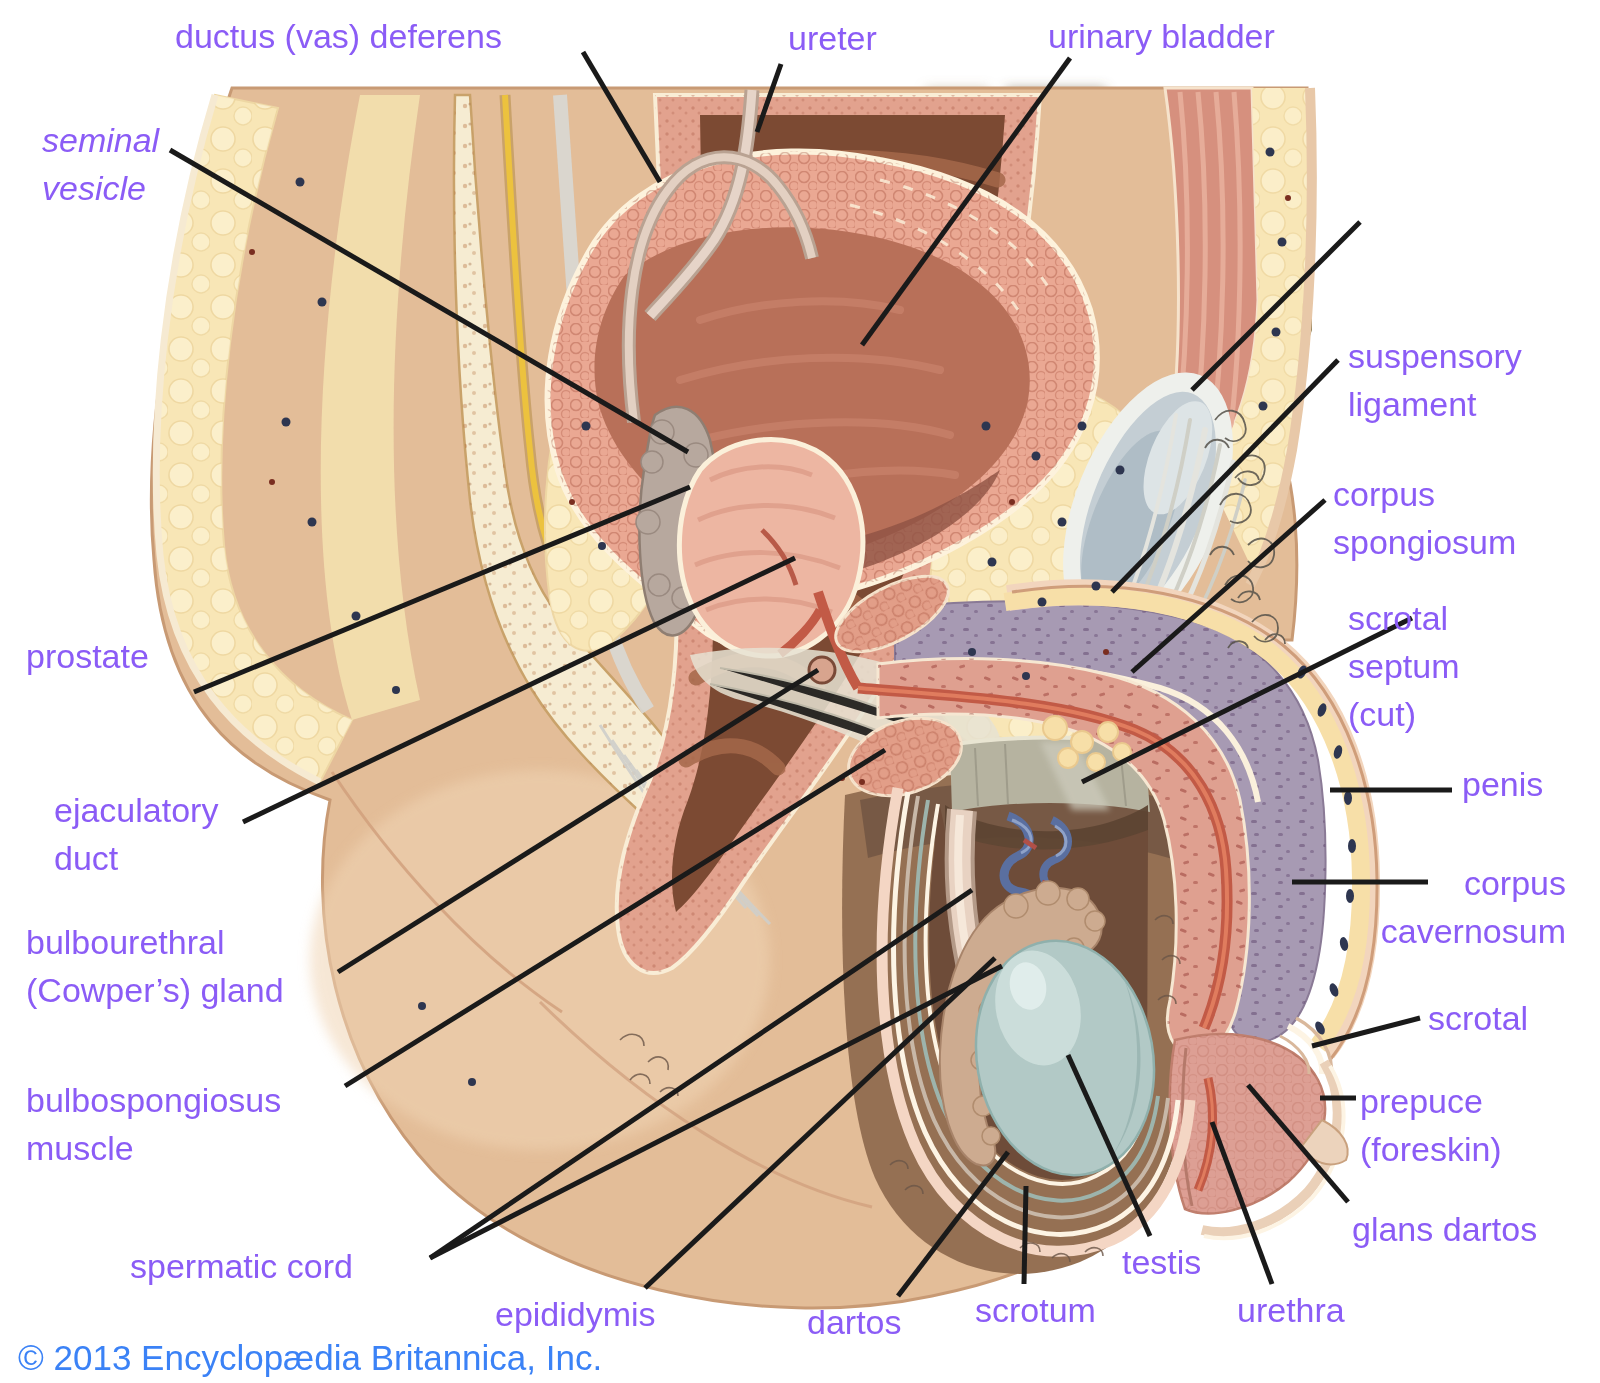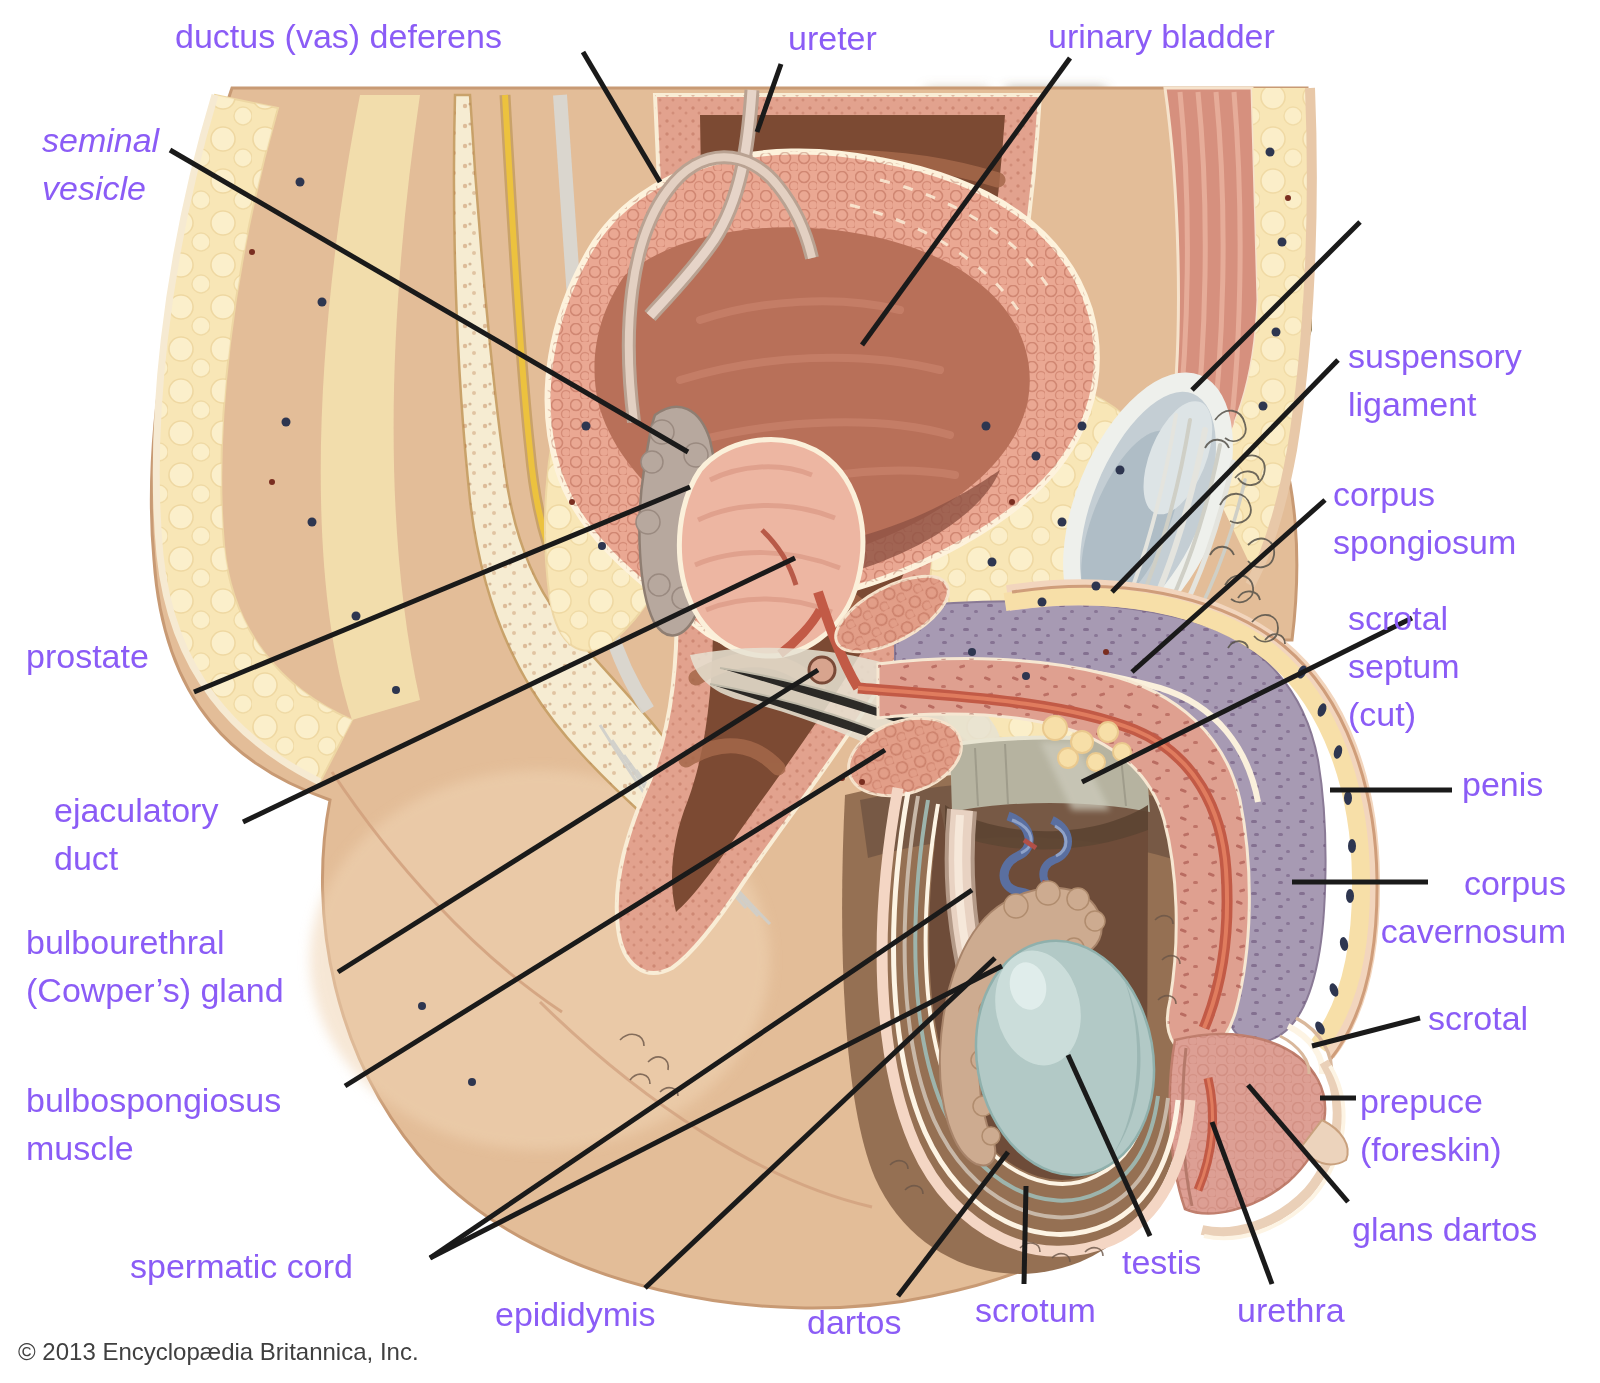--- a/index.html
+++ b/index.html
@@ -1,21 +1,21 @@
 <!DOCTYPE html>
 <html><head>
 <meta charset="utf-8">
 <style>
   html,body{margin:0;padding:0;background:#ffffff;}
   .stage{position:relative;width:1600px;height:1383px;background:#ffffff;overflow:hidden;
          font-family:"Liberation Sans", sans-serif;}
   .stage svg{position:absolute;left:0;top:0;}
   .lbl{position:absolute;font-size:34px;line-height:48px;color:#8b5cf6;
        white-space:pre-line;letter-spacing:0px;}
-  .copyright{position:absolute;left:18px;top:1338px;font-size:24px;color:#404040;}
+  .copyright{position:absolute;left:18px;top:1338px;font-size:35px;color:#3b82f6;}
   
   .l-ductus{left:175px;top:12px;}
   .l-ureter{left:788px;top:14px;}
   .l-bladder{left:1048px;top:12px;}
   .l-seminal{left:42px;top:116px;font-style:italic;}
   .l-prostate{left:26px;top:632px;}
   .l-ejac{left:26px;top:786px;margin-left:28px;}
   .l-bulbo{left:26px;top:918px;}
   .l-bspong{left:26px;top:1076px;}
   .l-sperm{left:130px;top:1242px;}

